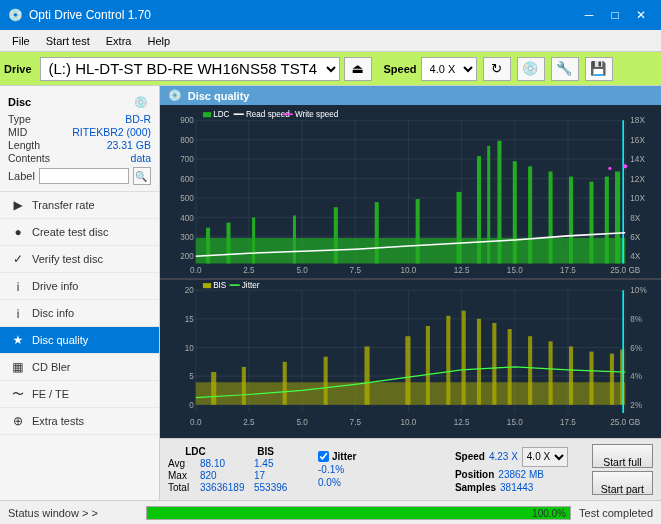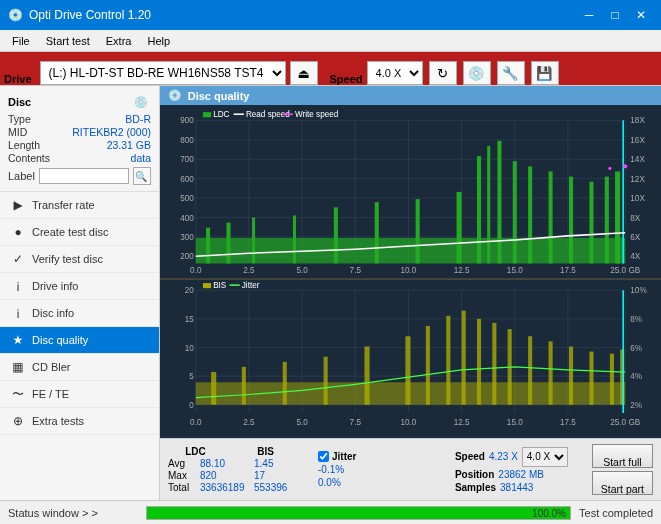--- a/index.html
+++ b/index.html
@@ -9,23 +9,23 @@
     .titlebar { background: #0078d7; color: white; height: 30px; display: flex; align-items: center; justify-content: space-between; padding: 0 8px; font-size: 12px; }
     .titlebar-title { display: flex; align-items: center; gap: 6px; }
     .titlebar-controls { display: flex; gap: 2px; }
     .titlebar-btn { width: 24px; height: 20px; background: transparent; border: none; color: white; cursor: pointer; font-size: 12px; display: flex; align-items: center; justify-content: center; }
 
     
     .menubar { background: #f0f0f0; border-bottom: 1px solid #ccc; height: 22px; display: flex; align-items: center; padding: 0 4px; }
     .menu-item { padding: 2px 8px; font-size: 11px; cursor: pointer; }
 
     
-    .drivebar { background: #b91c1c; border-bottom: 1px solid #ccc; height: 34px; display: flex; align-items: flex-end; padding: 0 4px; gap: 4px; }
+    .drivebar { background: #bef264; border-bottom: 1px solid #ccc; height: 34px; display: flex; align-items: center; padding: 0 4px; gap: 4px; }
     .drive-label { font-size: 11px; font-weight: bold; margin-right: 4px; }
-    .drive-select { height: 24px; font-size: 12px; border: 1px solid #aaa; padding: 0 4px; min-width: 240px; background: white; }
+    .drive-select { height: 24px; font-size: 15px; border: 1px solid #aaa; padding: 0 4px; min-width: 240px; background: white; }
     .eject-btn { width: 28px; height: 24px; border: 1px solid #aaa; background: #f8f8f8; display: flex; align-items: center; justify-content: center; cursor: pointer; font-size: 13px; }
     .speed-label { font-size: 11px; font-weight: bold; margin-left: 8px; }
     .speed-select { height: 24px; font-size: 11px; border: 1px solid #aaa; padding: 0 4px; background: white; }
     .icon-btn { width: 28px; height: 24px; border: 1px solid #aaa; background: #f8f8f8; display: flex; align-items: center; justify-content: center; cursor: pointer; margin-left: 2px; }
 
     
     .main { display: flex; height: calc(524px - 30px - 22px - 34px - 24px); }
 
     
     .sidebar { width: 160px; background: #f5f5f5; border-right: 1px solid #ccc; display: flex; flex-direction: column; flex-shrink: 0; }
@@ -41,21 +41,21 @@
 
     .nav-item { display: flex; align-items: center; gap: 6px; padding: 5px 10px; cursor: pointer; font-size: 11px; color: #333; border-bottom: 1px solid #e8e8e8; }
     .nav-item.active { background: #0078d7; color: white; }
     .nav-icon { width: 16px; height: 16px; display: flex; align-items: center; justify-content: center; font-size: 12px; flex-shrink: 0; }
 
     
     .content { flex: 1; display: flex; flex-direction: column; background: #e8f0e8; overflow: hidden; }
     .content-header { background: #5a9fd4; color: white; padding: 3px 8px; font-size: 11px; font-weight: bold; display: flex; align-items: center; gap: 6px; height: 22px; }
 
     
-    .charts-container { flex: 1; display: flex; flex-direction: column; background: #eab308; }
+    .charts-container { flex: 1; display: flex; flex-direction: column; background: #c4b5fd; }
     .chart-wrapper { position: relative; flex: 1; }
 
     
     .stats-bar { background: #e8e8e8; border-top: 1px solid #ccc; padding: 3px 8px; display: flex; gap: 16px; align-items: center; font-size: 10.5px; flex-wrap: wrap; }
     .start-buttons { display: flex; flex-direction: column; gap: 3px; }
     .start-btn { height: 22px; padding: 11px 8px; font-size: 10.5px; border: 1px solid #888; background: linear-gradient(to bottom, #f8f8f8, #e0e0e0); cursor: pointer; white-space: nowrap; }
 
     
     .statusbar { background: #f0f0f0; border-top: 1px solid #ccc; height: 24px; display: flex; align-items: center; gap: 8px; padding: 0 8px; }
     .status-window-btn { font-size: 11px; color: #333; cursor: pointer; min-width: 130px; }
@@ -66,21 +66,21 @@
 
     
     svg { display: block; }
   </style>
 </head>
 <body>
 
 <div class="titlebar">
   <div class="titlebar-title">
     <span>💿</span>
-    <span>Opti Drive Control 1.20</span>
+    <span>Opti Drive Control 1.70</span>
   </div>
   <div class="titlebar-controls">
     <button class="titlebar-btn">─</button>
     <button class="titlebar-btn">□</button>
     <button class="titlebar-btn close">✕</button>
   </div>
 </div>
 
 <div class="menubar">
   <span class="menu-item">File</span>

